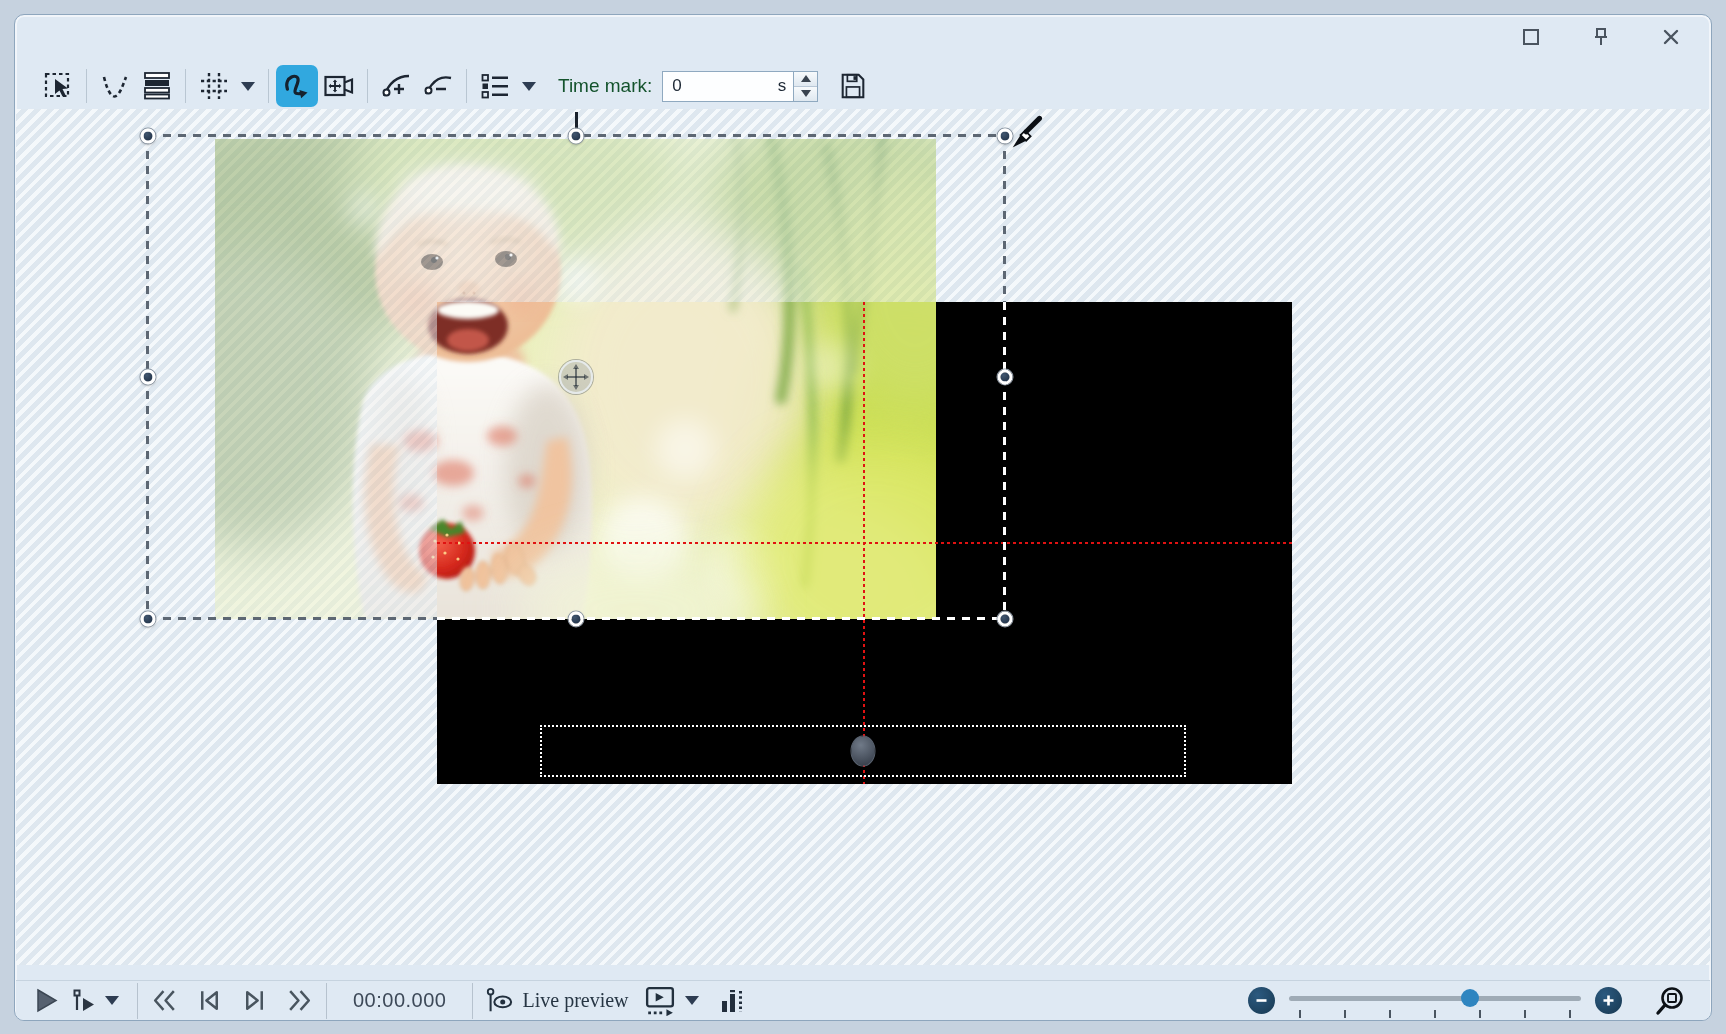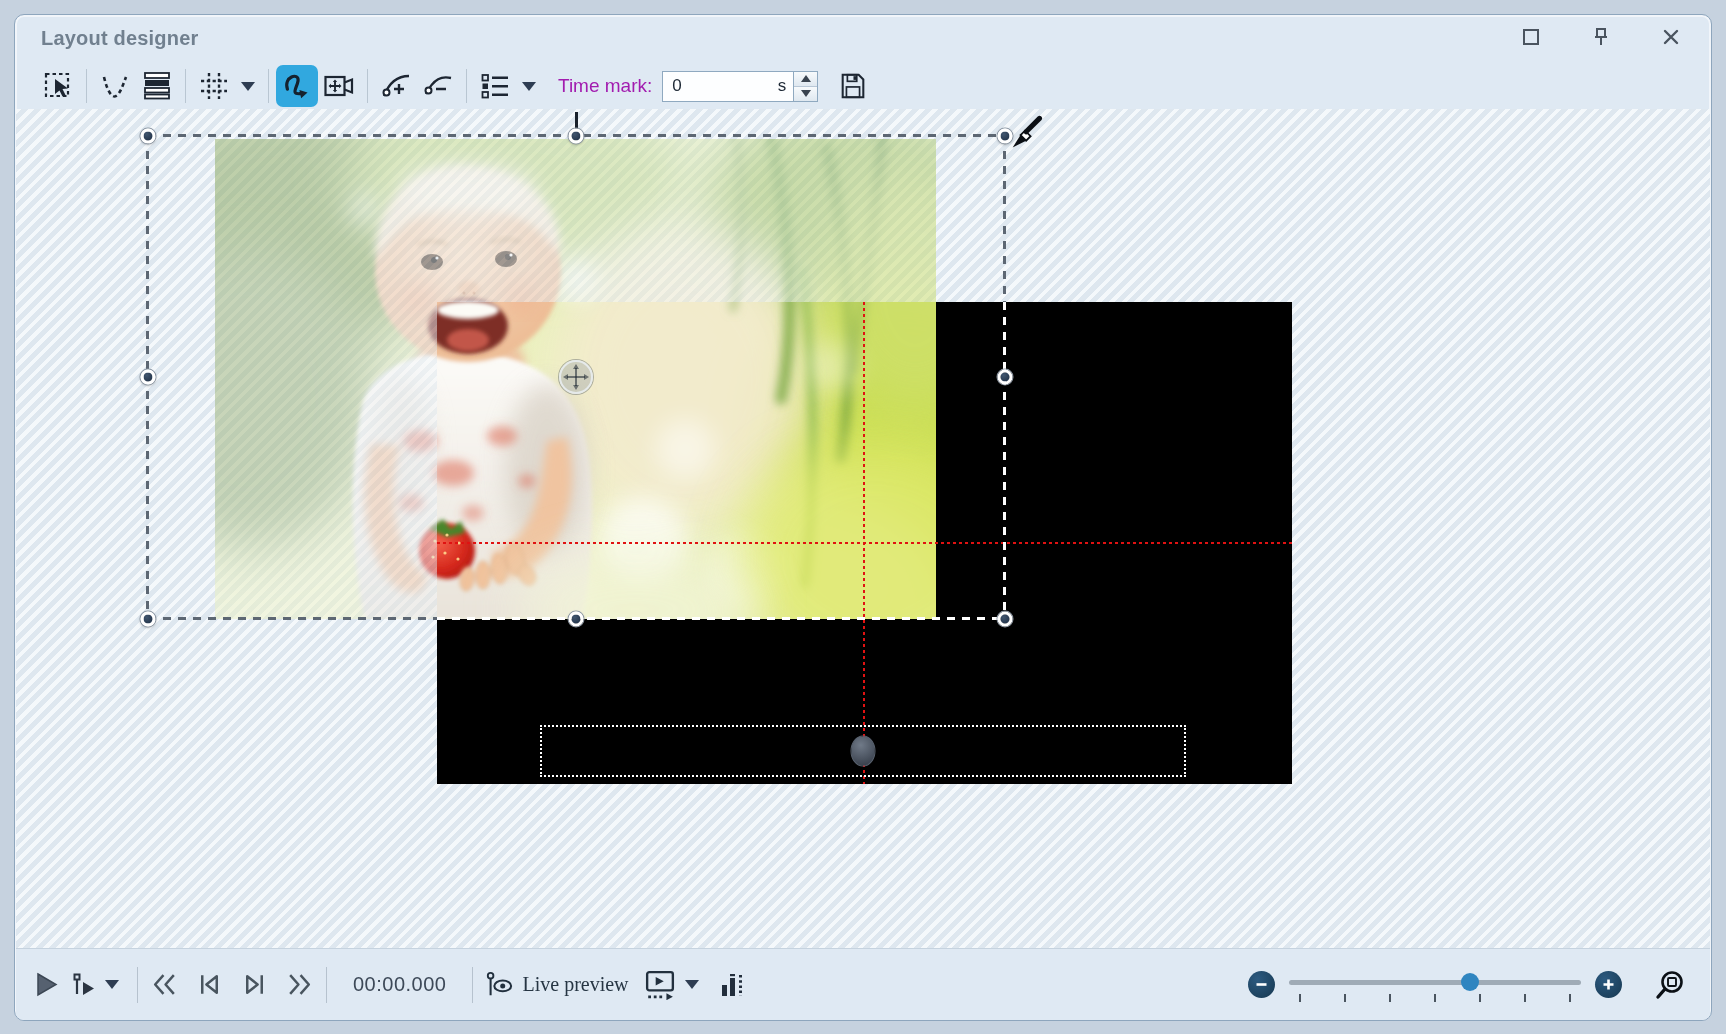--- a/index.html
+++ b/index.html
@@ -7,21 +7,21 @@
   .window{position:absolute;left:14px;top:14px;width:1698px;height:1007px;background:#dfe9f3;border:1px solid #8ea6bd;border-radius:10px;overflow:hidden;box-shadow:inset 0 0 0 2px rgba(255,255,255,.55);}
   .titlebar{position:absolute;left:0;top:0;right:0;height:46px;display:flex;align-items:center;padding:0 26px;}
   .title{font-size:20px;font-weight:bold;color:#71808f;letter-spacing:.2px;}
   .winbtns{position:absolute;right:26px;top:8px;display:flex;gap:42px;align-items:center;}
   .winbtn{width:28px;height:28px;display:flex;align-items:center;justify-content:center;cursor:pointer;}
   .toolbar{position:absolute;left:22px;top:46px;height:50px;display:flex;align-items:center;}
   .tbtn{width:42px;height:42px;display:flex;align-items:center;justify-content:center;border-radius:7px;flex:none;}
   .tbtn.active{background:#31a8df;}
   .tsep{width:1px;height:34px;background:#b9c6d2;margin:0 7px;flex:none;}
   .dd{width:0;height:0;border-left:7px solid transparent;border-right:7px solid transparent;border-top:9px solid #2e3d52;margin:0 6px;flex:none;}
-  .tm-label{font-size:19px;color:#a21caf;margin:0 10px 0 16px;white-space:nowrap;}
+  .tm-label{font-size:19px;color:#14532d;margin:0 10px 0 16px;white-space:nowrap;}
   .tm-wrap{display:flex;align-items:center;}
   .tm-box{width:132px;height:31px;background:#fdfeff;border:1px solid #8fa9c0;display:flex;align-items:center;padding:0 7px;}
   .tm-box input{border:none;outline:none;flex:1;font-size:17px;color:#1d2835;font-family:"Liberation Sans",sans-serif;background:transparent;min-width:0;}
   .tm-unit{font-size:17px;color:#1d2835;margin-left:4px;}
   .spinner{width:24px;height:31px;border:1px solid #8fa9c0;border-left:none;display:flex;flex-direction:column;}
   .spin-half{flex:1;display:flex;align-items:center;justify-content:center;background:linear-gradient(#f7fafc,#dfe8f0);cursor:pointer;}
   .spin-half+.spin-half{border-top:1px solid #b8c7d6;}
   .tri-up{width:0;height:0;border-left:5px solid transparent;border-right:5px solid transparent;border-bottom:7px solid #39434f;}
   .tri-dn{width:0;height:0;border-left:5px solid transparent;border-right:5px solid transparent;border-top:7px solid #39434f;}
   .canvas{position:absolute;left:1px;right:1px;top:94px;height:856px;background:repeating-linear-gradient(135deg,#f4f8fb 0px,#f4f8fb 4px,#dee7ef 4px,#dee7ef 9px);}
@@ -36,21 +36,21 @@
   .dg-h{background:repeating-linear-gradient(90deg,#5d6773 0 8px,transparent 8px 15px);}
   .dg-v{background:repeating-linear-gradient(180deg,#5d6773 0 8px,transparent 8px 15px);}
   .dw-h{background:repeating-linear-gradient(90deg,#ffffff 0 8px,transparent 8px 15px);}
   .dw-v{background:repeating-linear-gradient(180deg,#ffffff 0 8px,transparent 8px 15px);}
   .handle{position:absolute;width:15px;height:15px;border-radius:50%;background:radial-gradient(circle at 35% 30%,#41566f,#1d2d42);border:3px solid #fff;box-shadow:0 0 0 1px #8d98a5,0 1px 3px rgba(0,0,0,.35);transform:translate(-50%,-50%);cursor:pointer;}
   .rot-stem{position:absolute;left:559px;top:3px;width:3px;height:17px;background:#1a222c;}
   .center-handle{position:absolute;left:560px;top:268px;width:34px;height:34px;border-radius:50%;background:rgba(150,158,168,.38);border:2px solid rgba(235,240,245,.8);box-shadow:0 0 0 1px rgba(70,80,90,.4);transform:translate(-50%,-50%);display:flex;align-items:center;justify-content:center;cursor:move;}
   .placeholder{position:absolute;left:524px;top:616px;width:646px;height:52px;border:2px dotted #fff;}
   .ph-handle{position:absolute;left:847px;top:642px;width:25px;height:31px;border-radius:50%;background:radial-gradient(circle at 40% 30%,#707a88,#2f3642);border:1px solid #59626f;transform:translate(-50%,-50%);cursor:pointer;}
   .brush{position:absolute;left:990px;top:6px;width:38px;height:38px;}
-  .bottombar{position:absolute;left:1px;right:1px;bottom:0;height:72px;display:flex;align-items:center;padding:0 16px;border-top:1px solid #c6d3df;background:#dfe9f3;}
+  .bottombar{position:absolute;left:1px;right:1px;bottom:0;height:40px;display:flex;align-items:center;padding:0 16px;border-top:1px solid #c6d3df;background:#dfe9f3;}
   .bsep{width:1px;height:36px;background:#b6c2ce;margin:0 12px;flex:none;}
   .bicon{display:flex;align-items:center;justify-content:center;flex:none;cursor:pointer;}
   .time-display{font-size:20px;color:#3d4958;letter-spacing:.5px;margin:0 14px;white-space:nowrap;}
   .lp-group{display:flex;align-items:center;gap:9px;cursor:pointer;}
   .lp-label{font-size:20px;color:#263543;white-space:nowrap;font-family:Liberation Serif, serif;}
   .rightgrp{margin-left:auto;display:flex;align-items:center;gap:14px;padding-right:8px;}
   .slider{position:relative;width:292px;height:34px;flex:none;}
   .slider .track{position:absolute;left:0;right:0;top:12px;height:5px;border-radius:3px;background:#9fabb6;}
   .slider .thumb{position:absolute;left:62%;top:14px;width:18px;height:18px;border-radius:50%;background:#2f85c0;transform:translate(-50%,-50%);cursor:pointer;}
   .slider .ticks{position:absolute;left:10px;right:10px;top:26px;display:flex;justify-content:space-between;}
@@ -178,23 +178,20 @@
       <ellipse cx="253" cy="201" rx="21" ry="11" fill="#c25648" filter="url(#f2)"></ellipse>
       <ellipse cx="660" cy="420" rx="140" ry="120" fill="#dfe96a" opacity=".8" filter="url(#f30)"></ellipse>
       <ellipse cx="700" cy="150" rx="90" ry="120" fill="#cfe070" opacity=".7" filter="url(#f30)"></ellipse>
       <ellipse cx="420" cy="470" rx="120" ry="60" fill="#f2f4d8" opacity=".75" filter="url(#f30)"></ellipse>
     </g>
   </defs>
 </svg>
 
 <div class="window">
 
-  <div class="titlebar">
-    <span class="title">Layout designer</span>
-  </div>
   <div class="winbtns">
     <div class="winbtn">
       <svg width="22" height="22" viewBox="0 0 22 22">
           <rect x="4" y="4" width="14" height="14" fill="none" stroke="#4a545f" stroke-width="2"></rect>
         </svg>
     </div>
     <div class="winbtn">
       <svg width="22" height="22" viewBox="0 0 22 22">
         <rect x="7" y="3" width="8" height="8" fill="none" stroke="#4a545f" stroke-width="2"></rect>
         <line x1="5" y1="11" x2="17" y2="11" stroke="#4a545f" stroke-width="2"></line>

